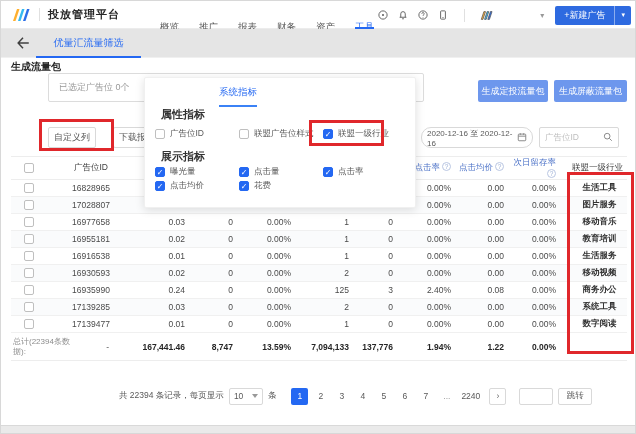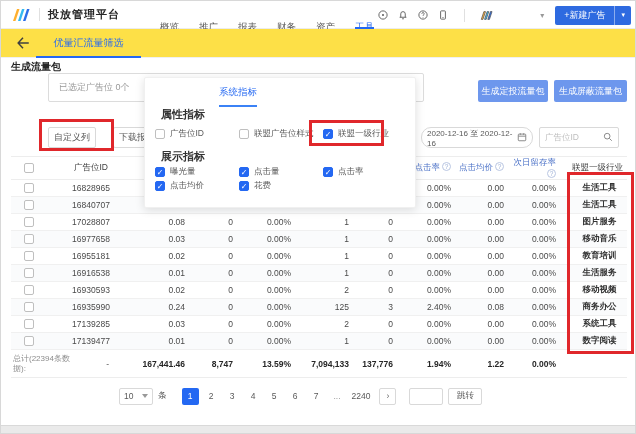--- a/index.html
+++ b/index.html
@@ -19,21 +19,21 @@
   .hicon { width:13px; height:13px; display:inline-flex; align-items:center; justify-content:center; cursor:pointer; }
   .hicon svg { width:12px; height:12px; stroke:#595959; fill:none; stroke-width:1.2; }
   .mini-logo svg { width:15px; height:11px; }
   .acct-caret { color:#999; font-size:8px; margin:0 4px 0 40px; cursor:pointer; }
   .new-ad-btn { display:flex; align-items:stretch; height:19px; background:#2e6ae0; border-radius:2px; overflow:hidden; cursor:pointer; }
   .new-ad-btn .main { color:#fff; font-size:9px; line-height:19px; padding:0 9px; }
   .new-ad-btn .split { width:1px; background:rgba(255,255,255,.45); }
   .new-ad-btn .caret { color:#fff; font-size:7px; display:flex; align-items:center; padding:0 6px; }
 
   
-  .tabbar { position:absolute; left:0; top:28px; width:636px; height:29px; background:#fde047; border-bottom:1px solid #f0f0f0; }
+  .tabbar { position:absolute; left:0; top:28px; width:636px; height:29px; background:#e5e5e5; border-bottom:1px solid #f0f0f0; }
   .back-btn { position:absolute; left:14px; top:6px; width:18px; height:18px; cursor:pointer; }
   .back-btn svg { width:16px; height:16px; stroke:#404040; fill:none; stroke-width:1.6; }
   .page-tab { position:absolute; left:35px; top:0; width:105px; height:29px; line-height:28px; text-align:center; color:#2468f2; font-size:10px; border-bottom:2px solid #2468f2; cursor:pointer; }
 
   
   .section-title { position:absolute; left:10px; top:59px; font-size:10px; font-weight:bold; color:#262626; }
   .selected-box { position:absolute; left:47px; top:72px; width:376px; height:29px; border:1px solid #dcdcdc; border-radius:2px; display:flex; align-items:center; padding-left:10px; color:#999; background:#fff; }
   .btn-lblue { position:absolute; top:79px; height:22px; background:#6d97ed; color:#fff; border:none; border-radius:2px; font-size:9px; font-family:inherit; cursor:pointer; }
   .gen-target { left:477px; width:70px; }
   .gen-block  { left:553px; width:73px; }
@@ -237,33 +237,20 @@
             <td class="num"></td>
             <td class="num"></td>
             <td class="num"></td>
             <td class="num">0.00%</td>
             <td class="num">0.00</td>
             <td class="num">0.00%</td>
             <td class="ind">生活工具</td>
           </tr>
           <tr>
             <td class="chk"><span class="cb"></span></td>
-            <td class="idc">16840707</td>
-            <td class="num"></td>
-            <td class="num"></td>
-            <td class="num"></td>
-            <td class="num"></td>
-            <td class="num"></td>
-            <td class="num">0.00%</td>
-            <td class="num">0.00</td>
-            <td class="num">0.00%</td>
-            <td class="ind">生活工具</td>
-          </tr>
-          <tr>
-            <td class="chk"><span class="cb"></span></td>
             <td class="idc">17028807</td>
             <td class="num">0.08</td>
             <td class="num">0</td>
             <td class="num">0.00%</td>
             <td class="num">1</td>
             <td class="num">0</td>
             <td class="num">0.00%</td>
             <td class="num">0.00</td>
             <td class="num">0.00%</td>
             <td class="ind">图片服务</td>
@@ -418,20 +405,21 @@
           <span class="lbl">点击均价</span>
         </span>
         <span class="opt">
           <span class="cb checked">✓</span>
           <span class="lbl">花费</span>
         </span>
       </div>
   </div>
 
   <div class="pagination">
+    <span>共 22394 条记录，每页显示</span>
     <span class="psel">
       <span>10</span>
       <span class="tri"></span>
     </span>
     <span>条</span>
     <span class="pages" id="page-list">
         <span class="page active">1</span>
         <span class="page">2</span>
         <span class="page">3</span>
         <span class="page">4</span>

